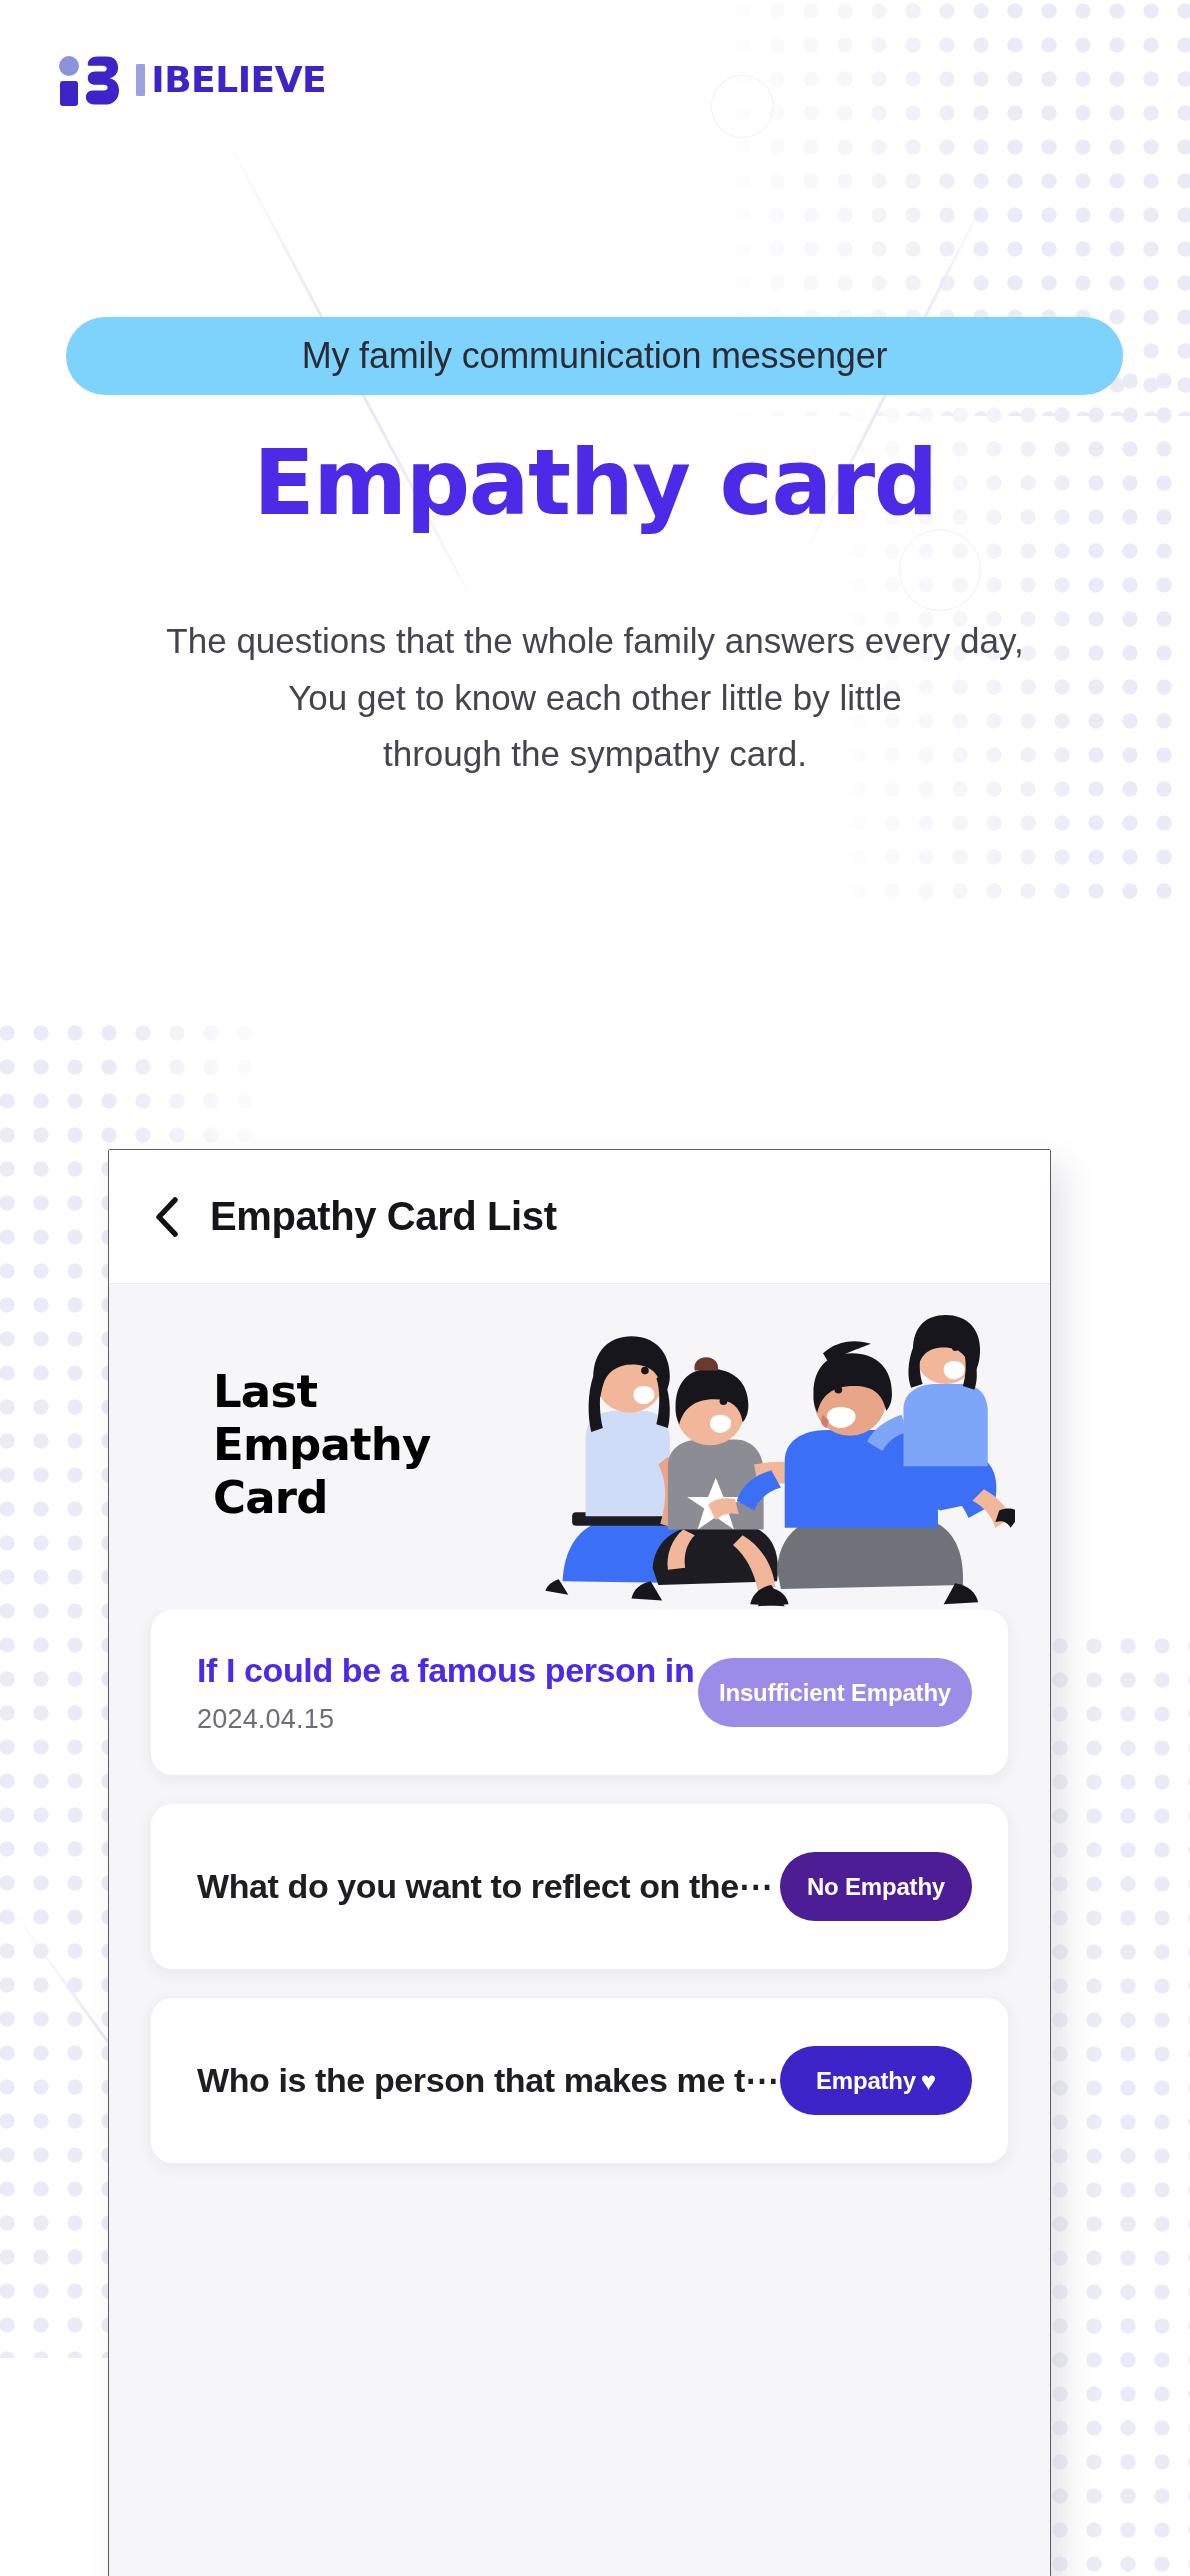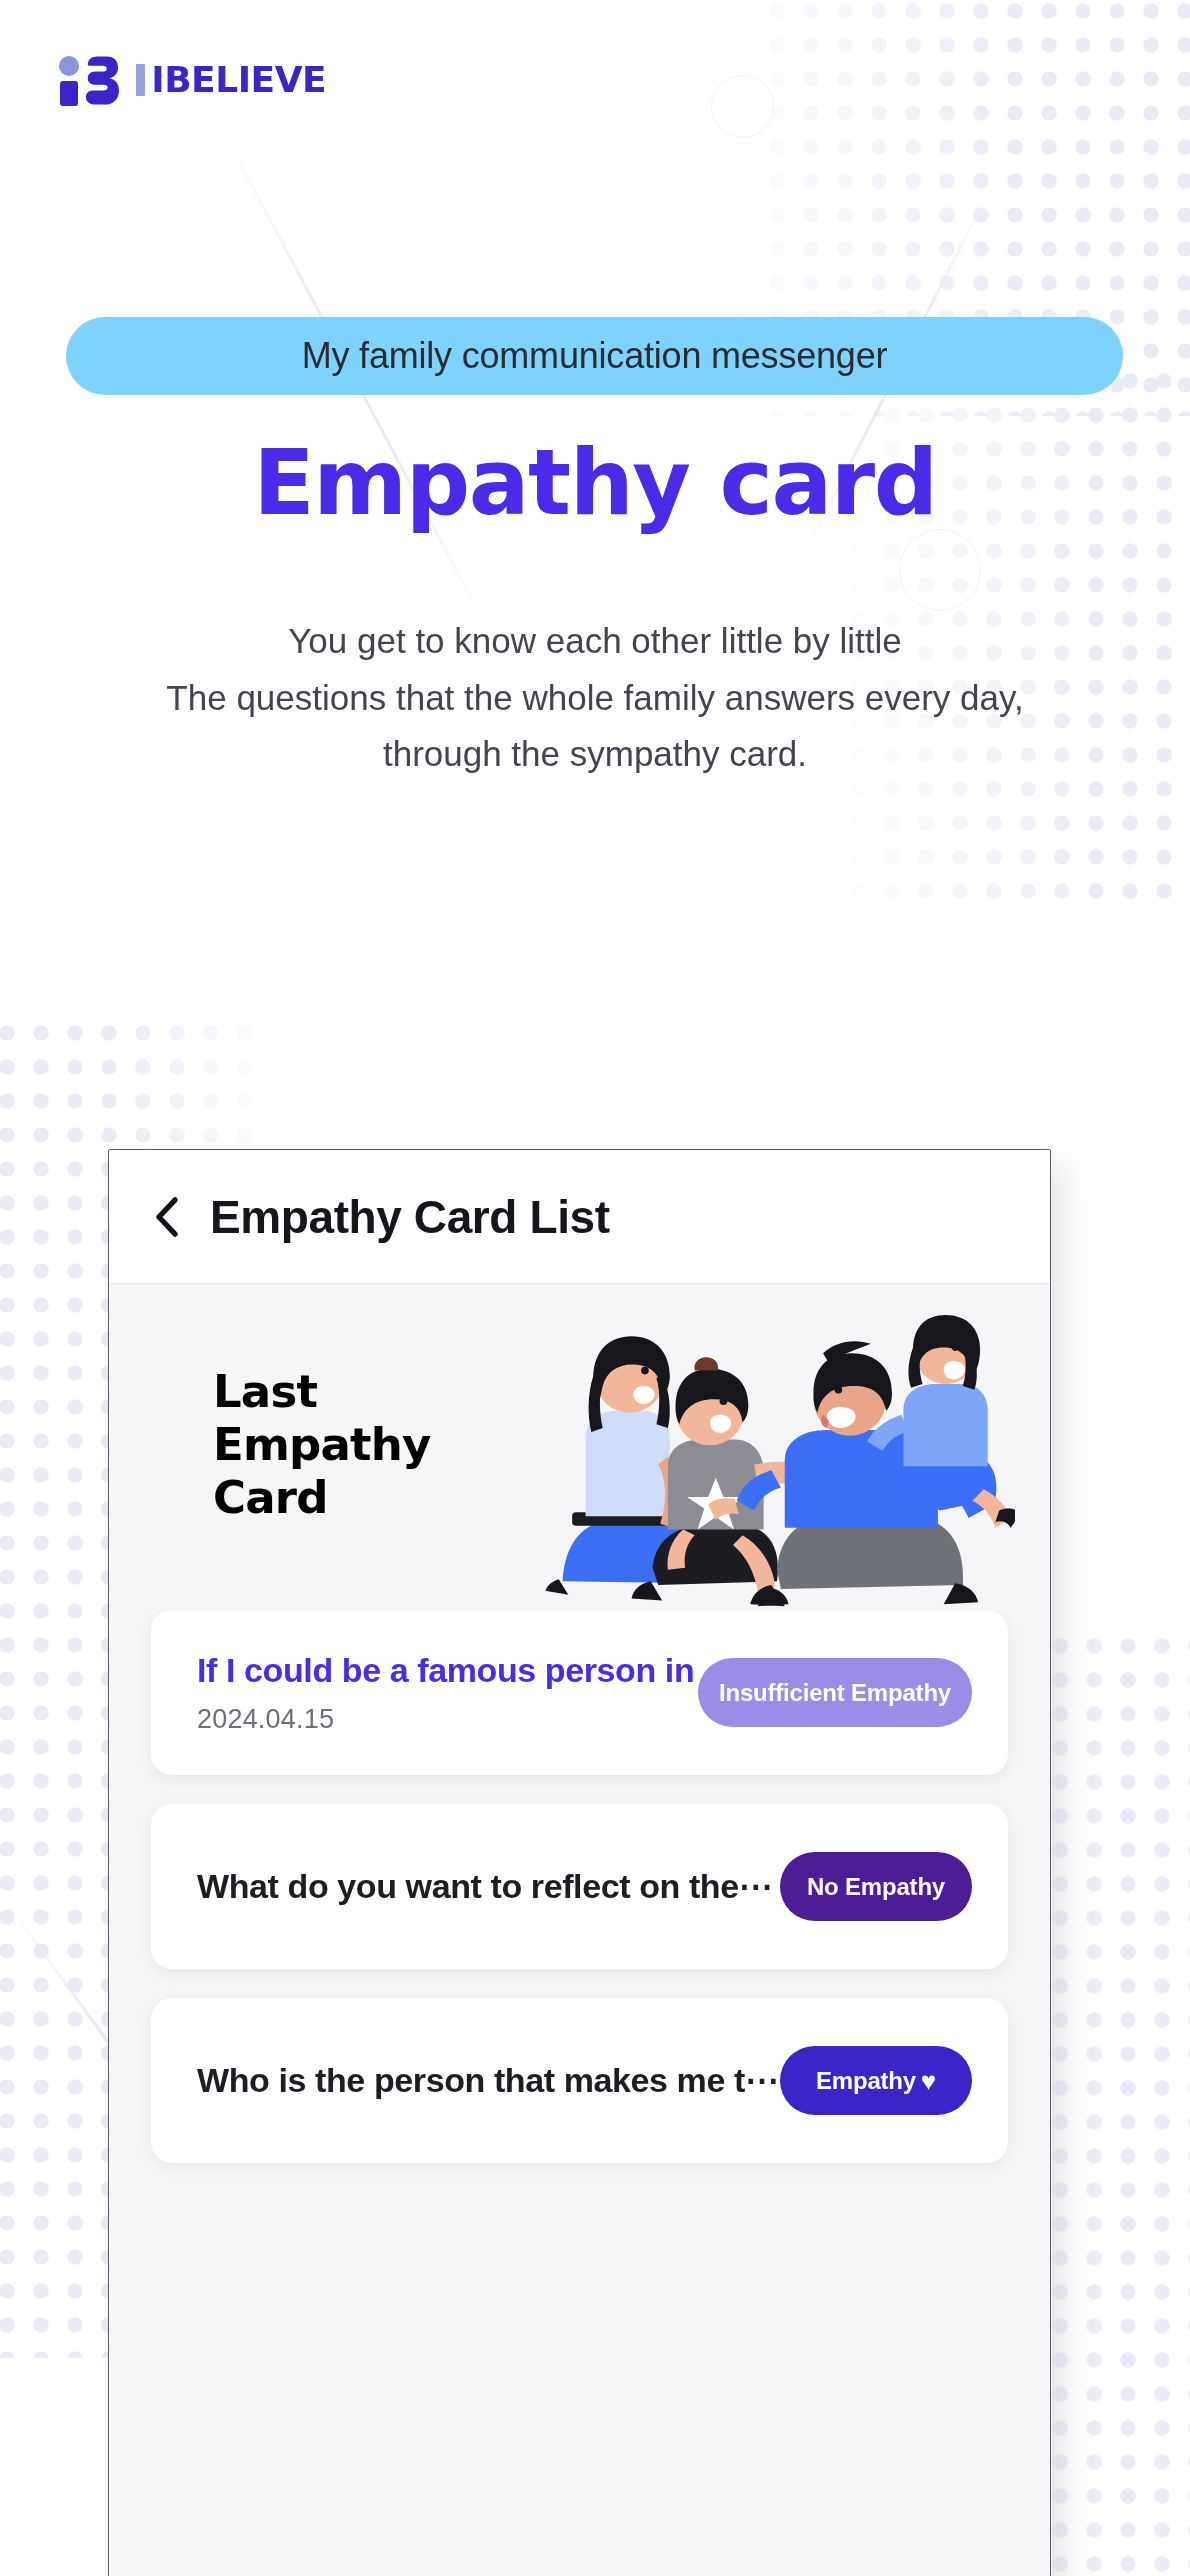--- a/index.html
+++ b/index.html
@@ -135,21 +135,21 @@
     border-bottom:1px solid #ececee;
     display:flex; align-items:center; padding-left:38px;
   }
   .back-chevron{
     width:40px; height:40px;
     display:flex; align-items:center; justify-content:center;
     margin-right:23px;
   }
   .back-chevron svg{ display:block; }
   .phone-title{
-    font-size:46px; font-weight:bold; color:#15151c;
+    font-size:40px; font-weight:bold; color:#15151c;
     letter-spacing:-0.4px;
     text-align:right;
   }
 
   
   .last-card{
     position:relative; height:326px;
     background:#f6f6f8;
   }
   .last-card-text{
@@ -232,22 +232,22 @@
     </div>
   </div>
 
   <div class="pill">
     <span>My family communication messenger</span>
   </div>
 
   <div class="hero-title">Empathy card</div>
 
   <div class="hero-desc">
+    <div>The questions that the whole family answers every day,</div>
     <div>You get to know each other little by little</div>
-    <div>The questions that the whole family answers every day,</div>
     <div>through the sympathy card.</div>
   </div>
 
   <div class="phone">
 
     <div class="phone-header">
       <div class="back-chevron">
         <svg width="25" height="40" viewBox="0 0 26 42">
           <polyline points="21,3 4,21 21,39" fill="none" stroke="#111118" stroke-width="5.5" stroke-linecap="round" stroke-linejoin="round"></polyline>
         </svg>

